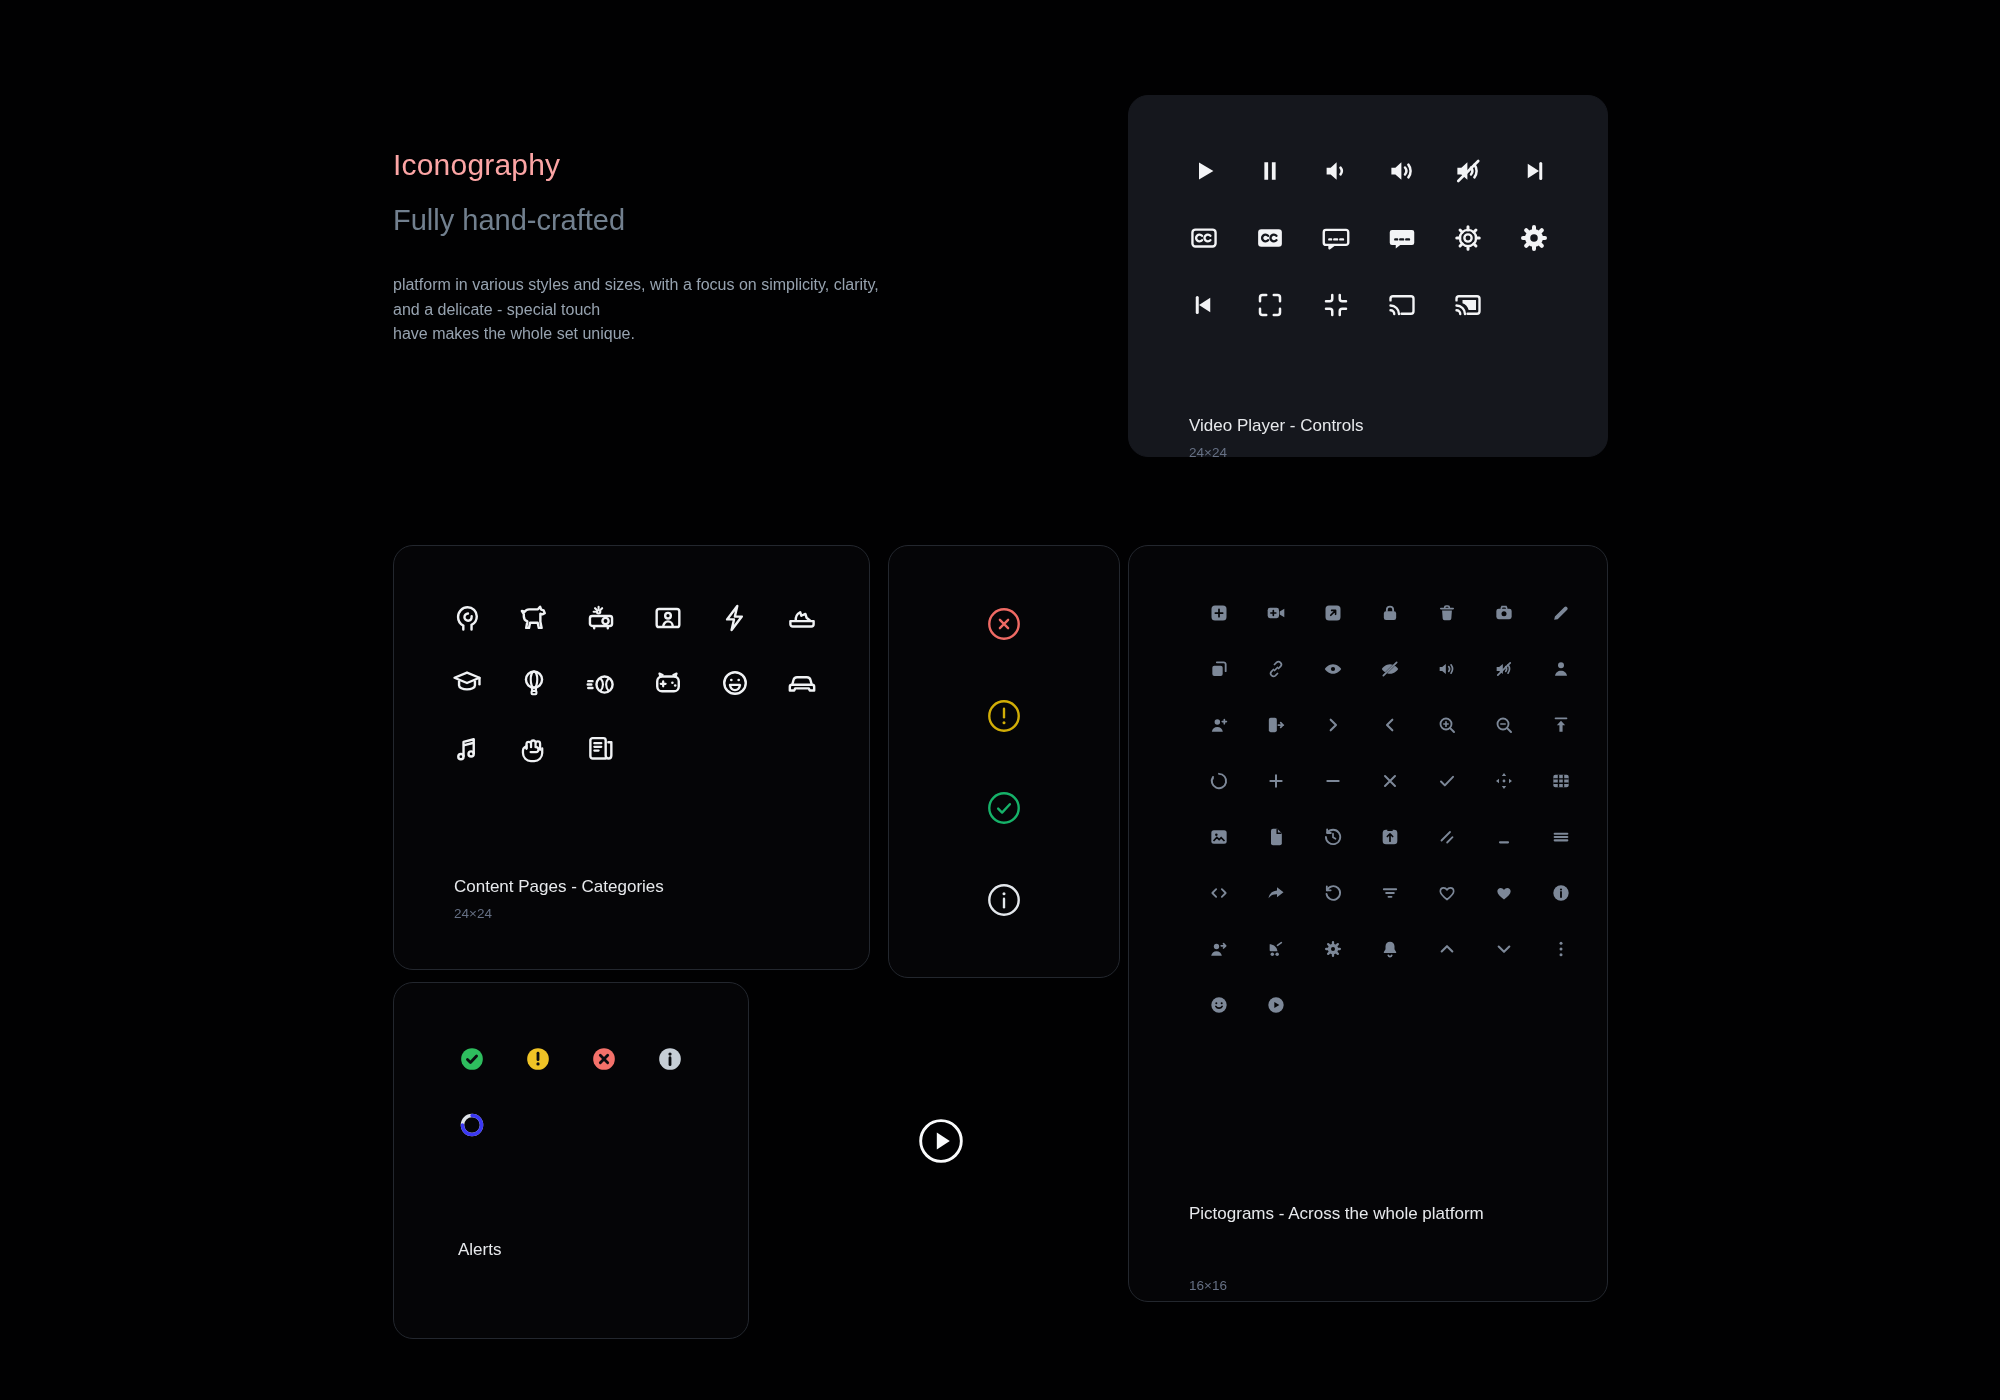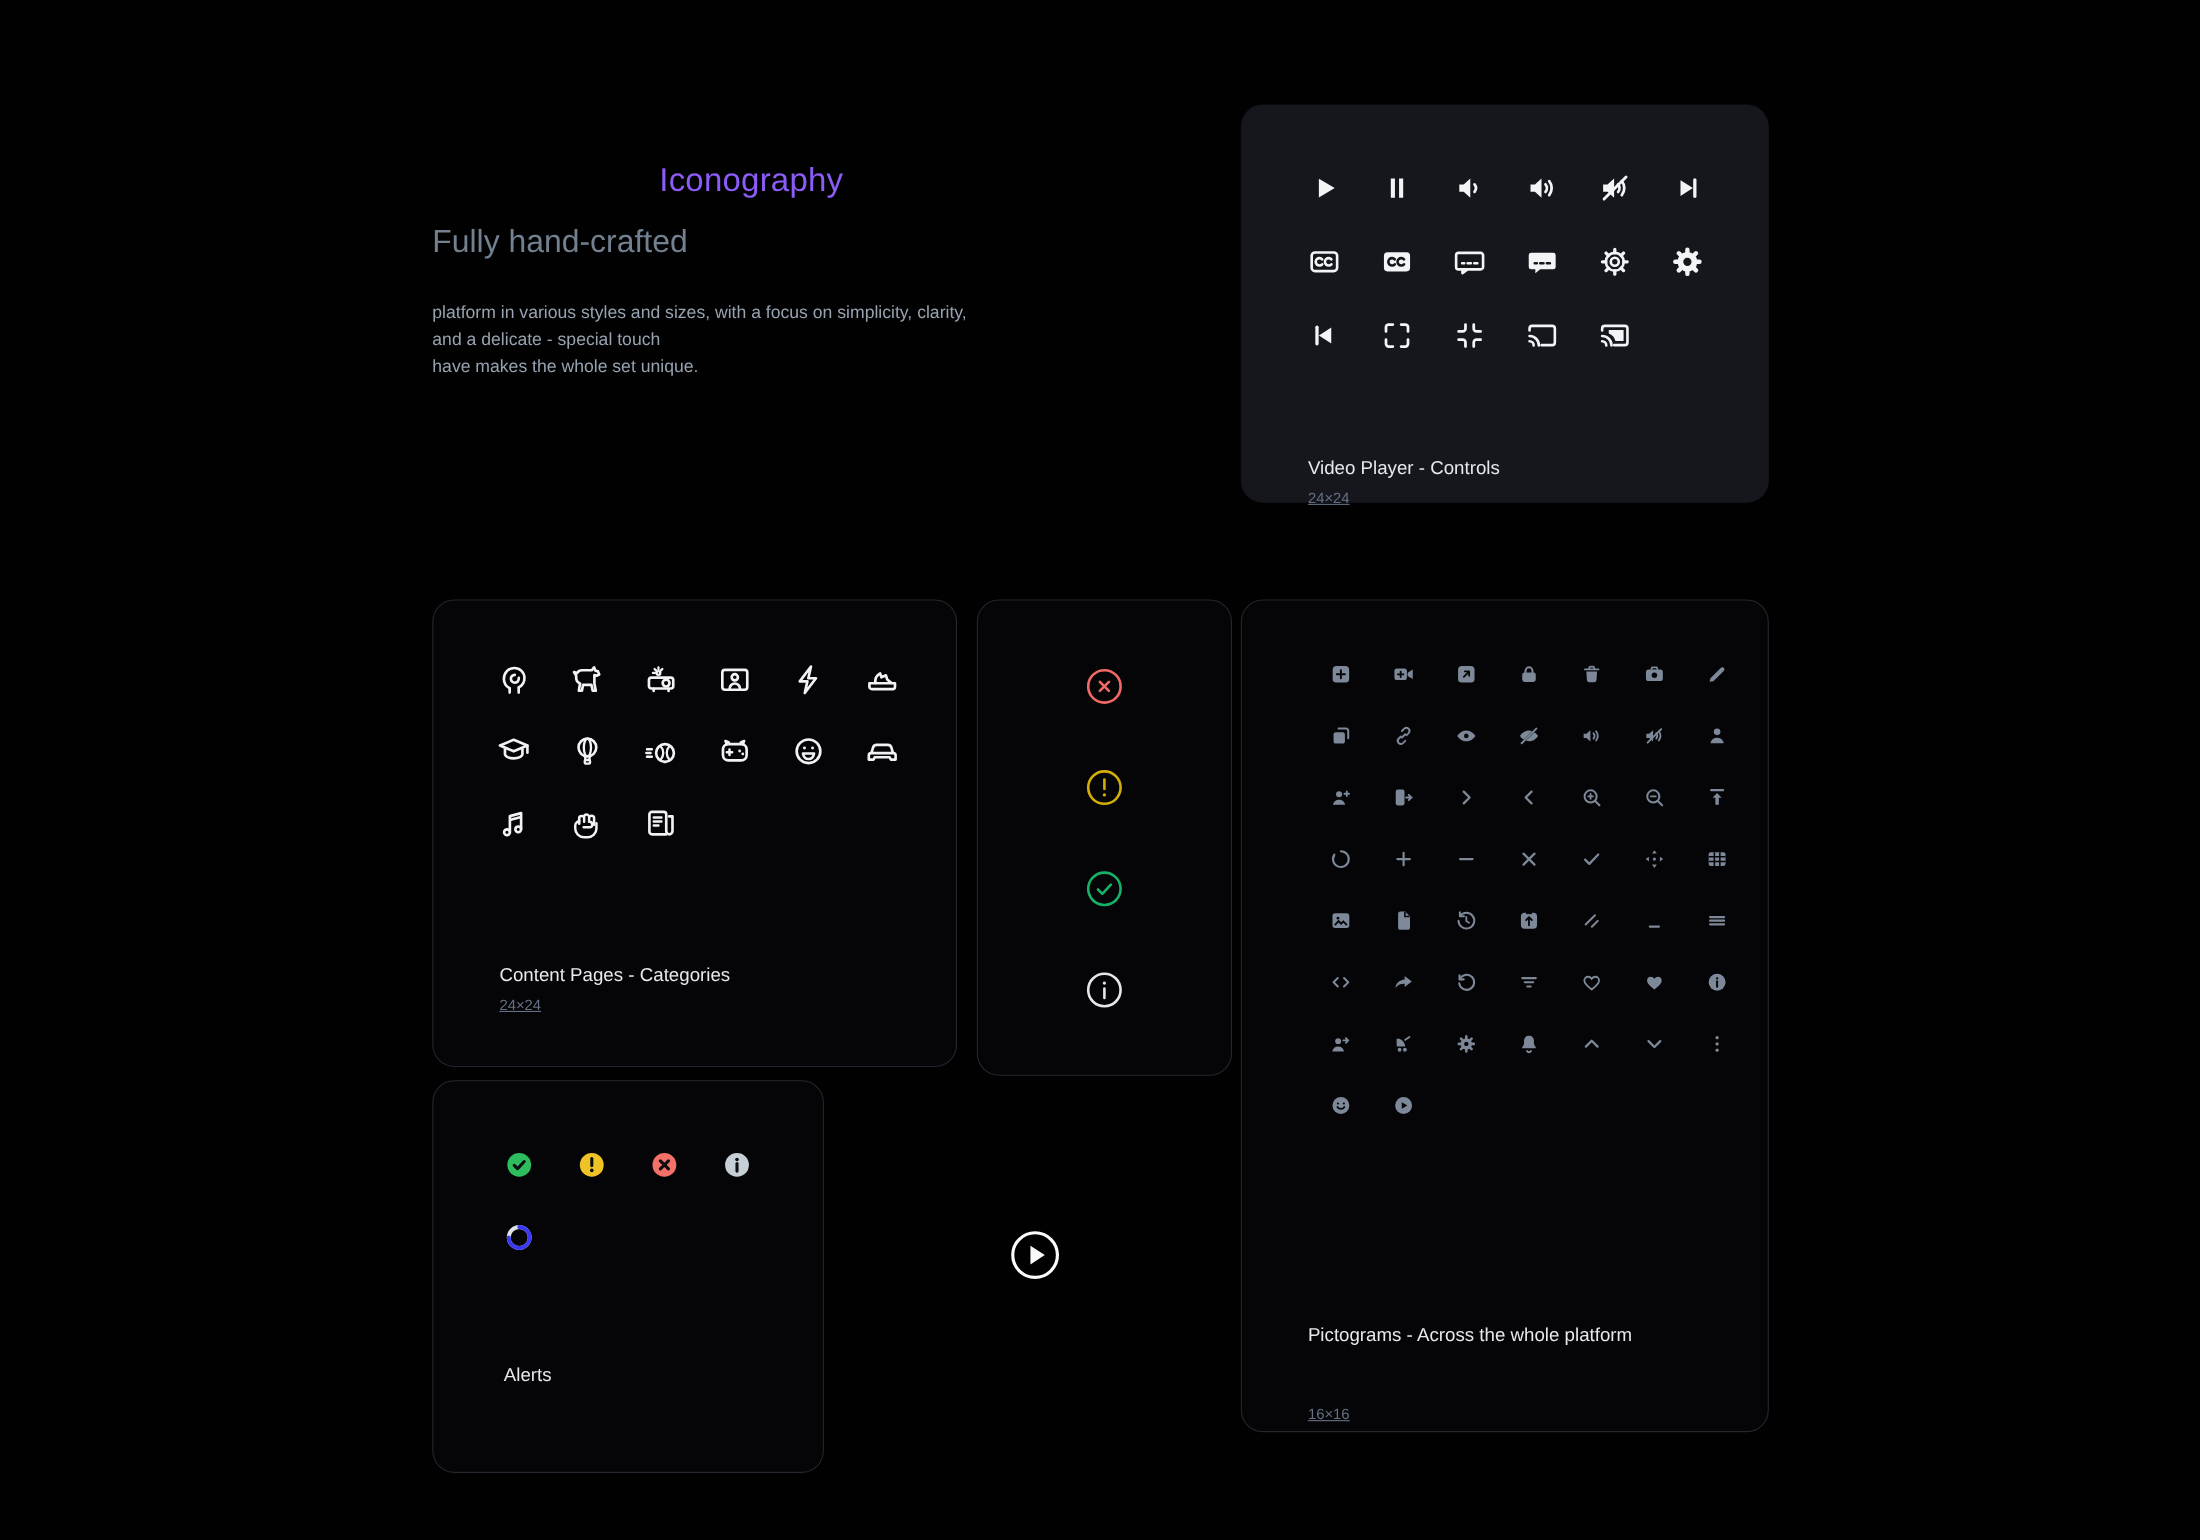--- a/index.html
+++ b/index.html
@@ -2,21 +2,21 @@
 <html><head>
 <meta charset="utf-8">
 <style>
   html,body{margin:0;padding:0;background:#000;}
   body{width:2000px;height:1400px;position:relative;overflow:hidden;
        font-family:"Liberation Sans",sans-serif;}
   .canvas{position:absolute;inset:0;background:#010102;}
 
   
   .header{position:absolute;left:393px;top:148px;width:580px;}
-  .h-title{color:#8b5cf6;font-size:30px;font-weight:500;letter-spacing:.2px;text-align:center;}
+  .h-title{color:#fca5a5;font-size:30px;font-weight:500;letter-spacing:.2px;}
   .h-sub{color:#72808f;font-size:29px;font-weight:400;margin-top:22px;}
   .h-desc{margin-top:36px;color:#97a3b0;font-size:16px;line-height:24.6px;font-weight:400;}
 
   
   .panel{position:absolute;border-radius:20px;background:#050507;
          border:1px solid #23272e;box-sizing:border-box;--cut:#050507;}
   .panel-video{left:1128px;top:95px;width:480px;height:362px;
                background:#15171d;border:1px solid #15171d;--cut:#15171d;}
   .panel-cats{left:393px;top:545px;width:477px;height:425px;}
   .panel-status{left:888px;top:545px;width:232px;height:433px;}
@@ -41,21 +41,21 @@
 
   .panel-picts .grid{padding:57px 0 0 60px;}
   .panel-picts .icon-row{gap:37px;margin-bottom:36px;}
   .panel-picts .icon-cell{width:20px;height:20px;color:#7d8898;}
 
   .panel-alerts .grid{padding:63px 0 0 65px;}
   .panel-alerts .icon-row{gap:40px;margin-bottom:40px;}
   .panel-alerts .icon-cell{width:26px;height:26px;--alt:#dfe3e8;--dark:#0b0d11;}
 
   .panel-label{position:absolute;left:60px;color:#e7e9ec;font-size:17px;font-weight:400;}
-  .size-label{position:absolute;left:60px;color:#667084;font-size:13.5px;text-decoration:underline;}
+  .size-label{position:absolute;left:60px;color:#667084;font-size:13.5px;}
   .panel-video .panel-label{top:320px;} .panel-video .size-label{top:349px;}
   .panel-cats  .panel-label{top:331px;} .panel-cats  .size-label{top:360px;}
   .panel-picts .panel-label{top:658px;} .panel-picts .size-label{top:687px;margin-top:45px;}
   .panel-alerts .panel-label{left:64px;top:257px;}
 
   
   .play-overlay{position:absolute;left:918px;top:1118px;width:46px;height:46px;color:#fafbfc;cursor:pointer;}
   .play-overlay svg{width:100%;height:100%;display:block;}
 
   .defs{position:absolute;width:0;height:0;overflow:hidden;}

